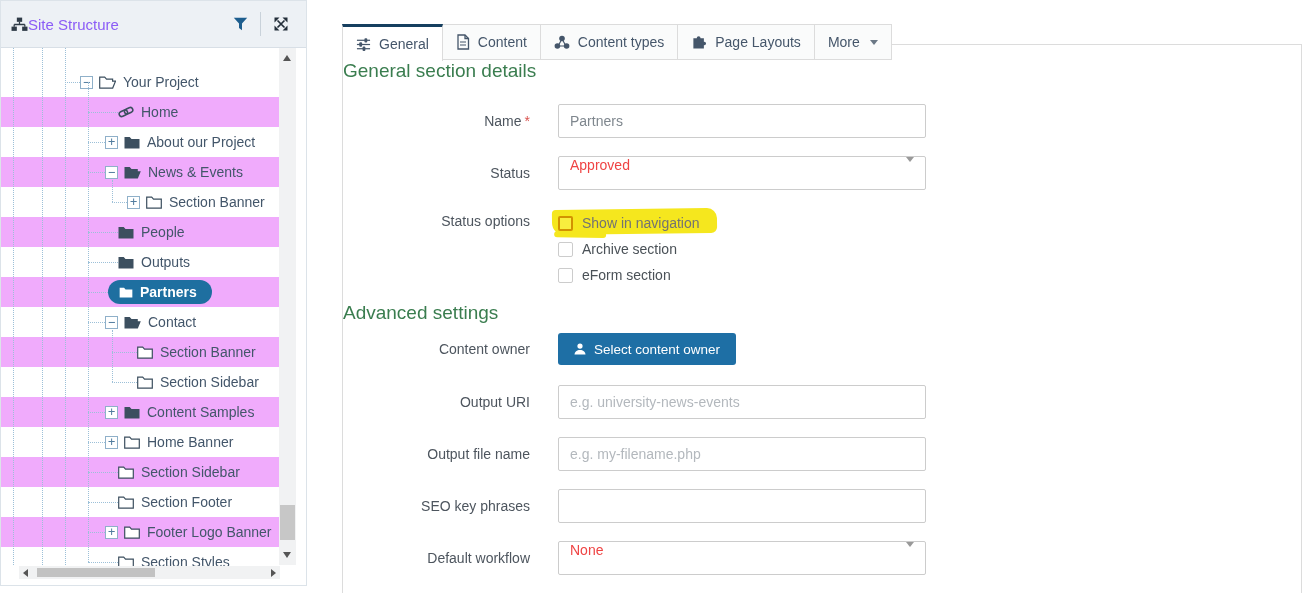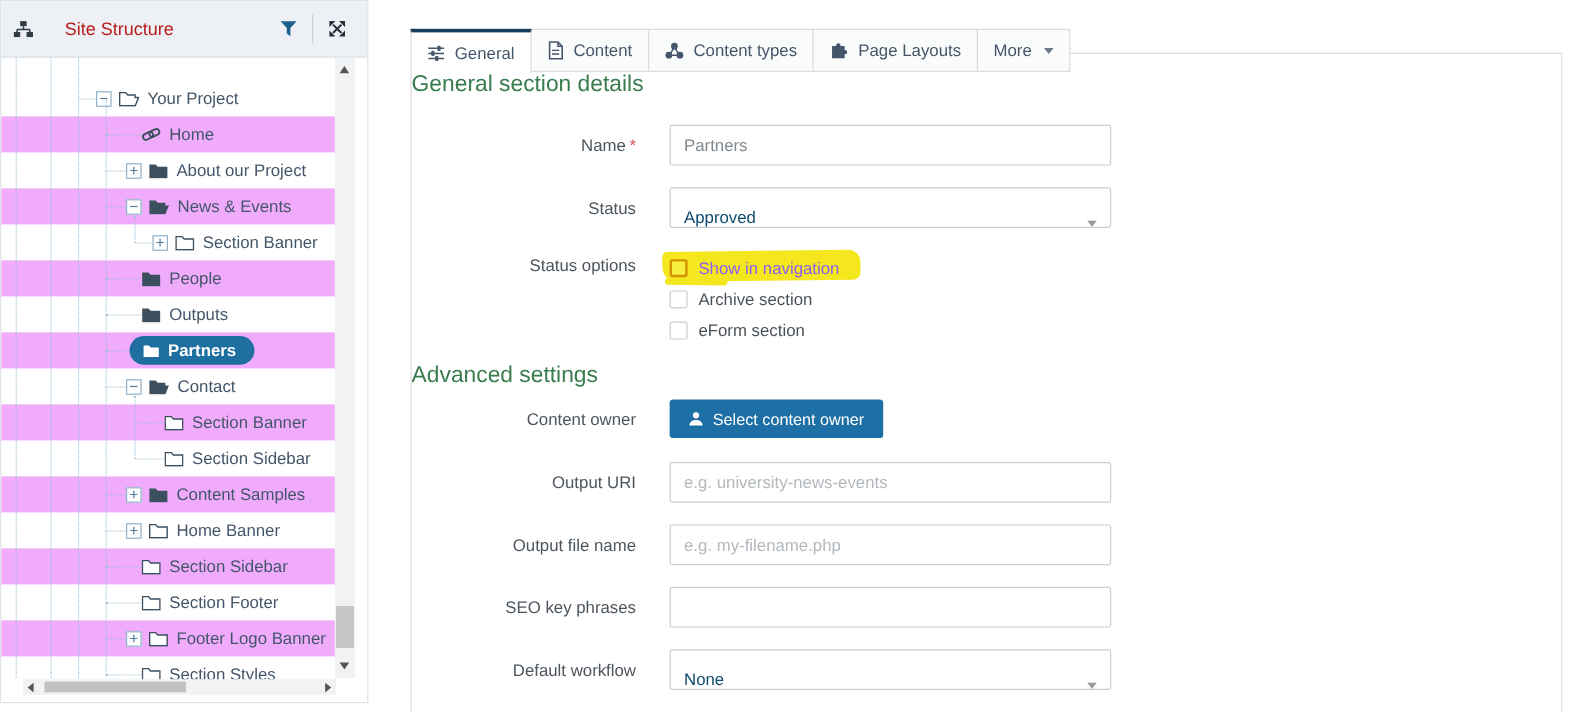--- a/index.html
+++ b/index.html
@@ -9,21 +9,21 @@
   *{box-sizing:border-box}
   html,body{margin:0;padding:0}
   body{width:1310px;height:593px;position:relative;background:#fff;
        font-family:"Liberation Sans","DejaVu Sans",sans-serif;overflow:hidden}
 
   
   .sidebar{position:absolute;left:0;top:0;width:307px;height:586px;background:#fff;
            border:1px solid #dce3e9}
   .sb-header{height:47px;background:#edf1f5;border-bottom:1px solid #d8dfe6;
              display:flex;align-items:center;padding:0 10px}
-  .sb-title{font-size:15px;color:#b91c1c;margin-left:26px;flex:1}
+  .sb-title{font-size:15px;color:#8b5cf6;margin-left:0;flex:1}
   .icon-btn{width:30px;height:30px;display:flex;align-items:center;justify-content:center;cursor:pointer}
   .sb-divider{width:1px;height:24px;background:#c9d2da;margin:0 5px}
 
   .tree{position:absolute;top:47px;left:0;right:0;bottom:0;overflow:hidden}
   .tree-rows{position:absolute;top:19px;left:0;width:279px}
   .tree-row{height:30px;display:flex;align-items:center;font-size:14px;color:#43566a;white-space:nowrap}
   .tree-row.striped{background:#f0abfc}
   .connector{border-top:1px dotted #9cc0d8;height:0;flex:none}
   .exp{width:13px;height:13px;border:1px solid #8fb0c9;background:#fff;color:#527c9e;
        font-size:12px;line-height:10px;text-align:center;flex:none;margin-right:6px;
@@ -61,30 +61,30 @@
   .frow{display:flex;margin-bottom:18px}
   .flabel{width:215px;padding-right:28px;text-align:right;font-size:14px;color:#4d555e;
           line-height:34px;flex:none}
   .flabel.top{line-height:24px;padding-top:1px}
   .req{color:#d9534f;margin-left:3px}
   .tinput{width:368px;height:34px;border:1px solid #ccc;border-radius:2px;padding:0 11px;
           font-size:14px;color:#555;background:#fff;font-family:inherit}
   .tinput.grayval{color:#7f878e}
   .tinput::placeholder{color:#b3b8bd;opacity:1}
   .selectbox{width:368px;height:34px;border:1px solid #ccc;border-radius:2px;background:#fff;
-             display:flex;align-items:flex-end;padding:0 11px;font-size:14px;color:#0c4a6e;position:relative;cursor:pointer}
+             display:flex;align-items:flex-start;padding:0 11px;font-size:14px;color:#ef4444;position:relative;cursor:pointer}
   .selectbox .caret{position:absolute;right:11px;border-top-color:#999}
 
   .optgroup{padding-top:2px}
   .opt{display:flex;align-items:center;height:26px;position:relative}
   .cb{width:15px;height:15px;border:1px solid #ccc;border-radius:2px;background:#fff;
       margin-right:9px;flex:none;position:relative;z-index:1}
   .opt-label{font-size:14px;color:#4a5157;position:relative;z-index:1}
   .opt.hl-on .cb{border:2px solid #d29200;background:#f8ee3e}
-  .opt.hl-on .opt-label{color:#8b5cf6}
+  .opt.hl-on .opt-label{color:#737373}
   .hl{position:absolute;left:-6px;top:-1px;width:165px;height:25px;background:var(--highlight-yellow);
       transform:rotate(-0.7deg);border-radius:4px 10px 6px 12px;z-index:0}
   .hl:after{content:"";position:absolute;left:2px;bottom:-3px;width:52px;height:6px;
             background:var(--highlight-yellow);border-radius:3px;transform:rotate(1.5deg)}
 
   .btn-owner{display:inline-flex;align-items:center;gap:8px;background:var(--accent-blue);
              color:#fff;border:none;border-radius:3px;height:32px;padding:0 16px;
              font-size:13.5px;cursor:pointer;font-family:inherit}
   .btnrow{margin-bottom:20px}
   .btnrow .flabel{line-height:32px}

